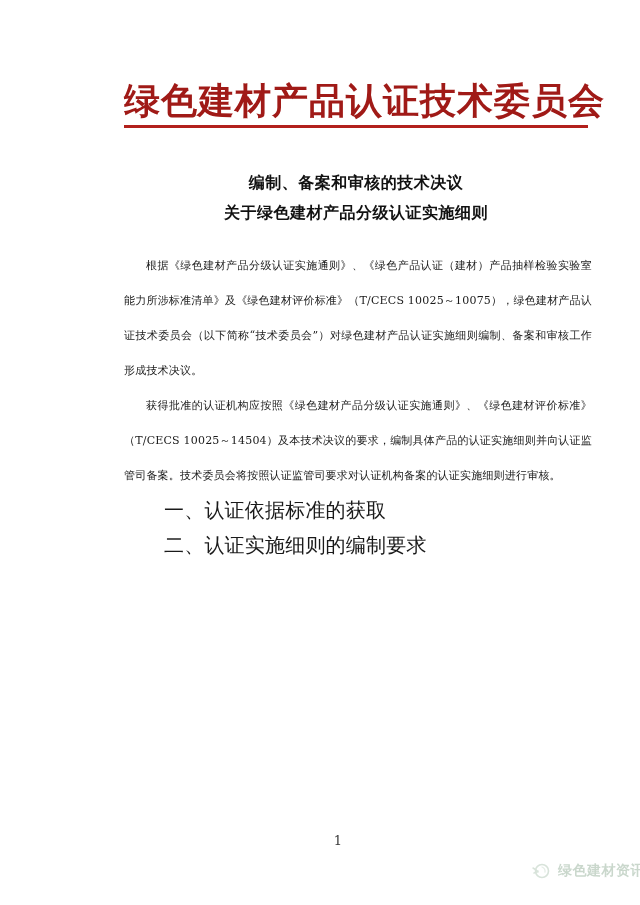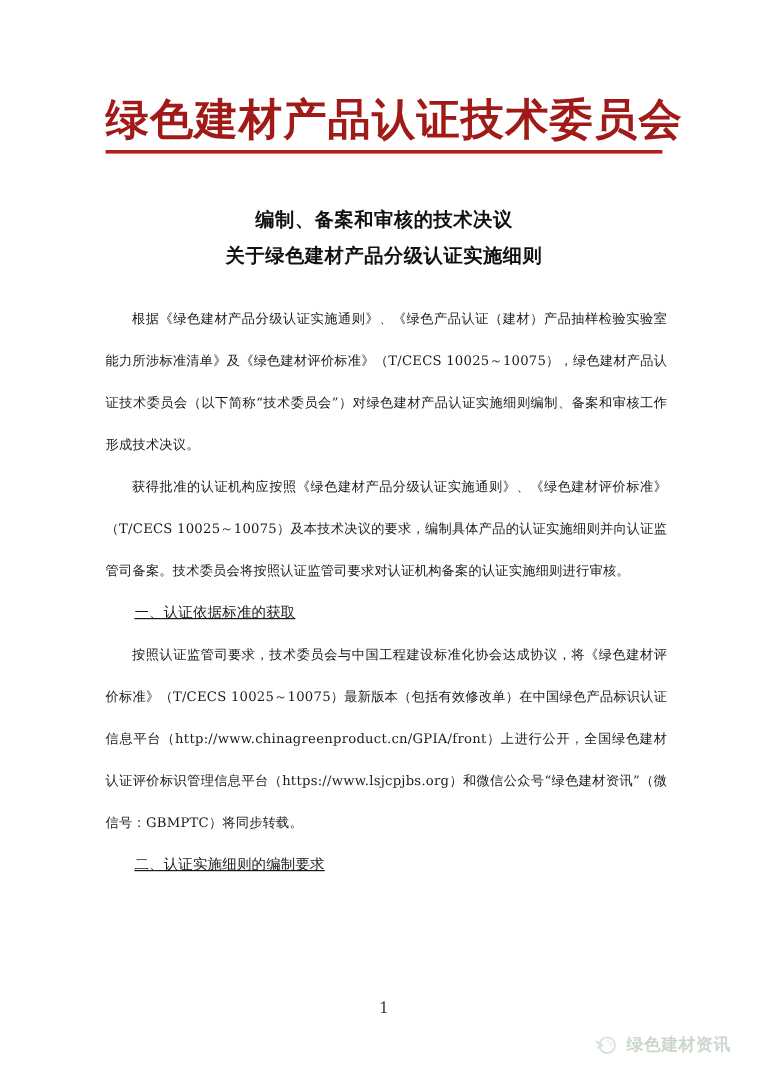--- a/index.html
+++ b/index.html
@@ -13,20 +13,21 @@
     position: relative;
     overflow: hidden;
     font-family: "DejaVu Serif", "Liberation Serif", serif;
     -webkit-font-smoothing: antialiased;
   }
 
   .page {
     position: absolute;
     inset: 0;
     background: #ffffff;
+    margin-left: 36px;
   }
 
   
   .masthead {
     position: absolute;
     left: 88px;
     top: 78px;
     width: 464px;
     text-align: center;
   }
@@ -76,27 +77,26 @@
     line-height: 35px;
     color: #1a1a1a;
     text-align: justify;
     text-justify: inter-character;
     text-indent: 2em;
     margin: 0;
     letter-spacing: 0.2px;
   }
   .heading-item {
     font-family: "DejaVu Serif", "Liberation Serif", serif;
-    font-size: 12px;
+    font-size: 20px;
     line-height: 35px;
     color: #1a1a1a;
     text-indent: 2em;
     margin: 0;
     letter-spacing: 0.2px;
-    text-decoration: underline;
   }
 
   
   .page-number {
     position: absolute;
     left: 0;
     right: 0;
     top: 833px;
     text-align: center;
     font-family: "DejaVu Serif", "Liberation Serif", serif;
@@ -139,23 +139,22 @@
     <div class="masthead-rule"></div>
   </div>
 
   <div class="subtitle">
     <div class="subtitle-line">编制、备案和审核的技术决议</div>
     <div class="subtitle-line">关于绿色建材产品分级认证实施细则</div>
   </div>
 
   <div class="body-area">
     <p class="para">根据《绿色建材产品分级认证实施通则》、《绿色产品认证（建材）产品抽样检验实验室能力所涉标准清单》及《绿色建材评价标准》（T/CECS 10025～10075），绿色建材产品认证技术委员会（以下简称“技术委员会”）对绿色建材产品认证实施细则编制、备案和审核工作形成技术决议。</p>
-    <p class="para">获得批准的认证机构应按照《绿色建材产品分级认证实施通则》、《绿色建材评价标准》（T/CECS 10025～10075）及本技术决议的要求，编制具体产品的认证实施细则并向认证监管司备案。技术委员会将按照认证监管司要求对认证机构备案的认证实施细则进行审核。</p>
+    <p class="para">获得批准的认证机构应按照《绿色建材产品分级认证实施通则》、《绿色建材评价标准》（T/CECS 10025～14504）及本技术决议的要求，编制具体产品的认证实施细则并向认证监管司备案。技术委员会将按照认证监管司要求对认证机构备案的认证实施细则进行审核。</p>
     <p class="heading-item">一、认证依据标准的获取</p>
-    <p class="para">按照认证监管司要求，技术委员会与中国工程建设标准化协会达成协议，将《绿色建材评价标准》（T/CECS 10025～10075）最新版本（包括有效修改单）在中国绿色产品标识认证信息平台（http://www.chinagreenproduct.cn/GPIA/front）上进行公开，全国绿色建材认证评价标识管理信息平台（https://www.lsjcpjbs.org）和微信公众号“绿色建材资讯”（微信号：GBMPTC）将同步转载。</p>
     <p class="heading-item">二、认证实施细则的编制要求</p>
   </div>
 
   <div class="page-number">1</div>
 
   <div class="footer-badge">
     <span class="badge-icon">
       <svg width="22" height="22" viewBox="0 0 22 22" aria-hidden="true">
         <circle cx="12" cy="11" r="6.5" fill="none" stroke="#b9cdbd" stroke-width="1.6"></circle>
         <path d="M3 8 q3 1.5 5 4" fill="none" stroke="#b9cdbd" stroke-width="1.5" stroke-linecap="round"></path>

